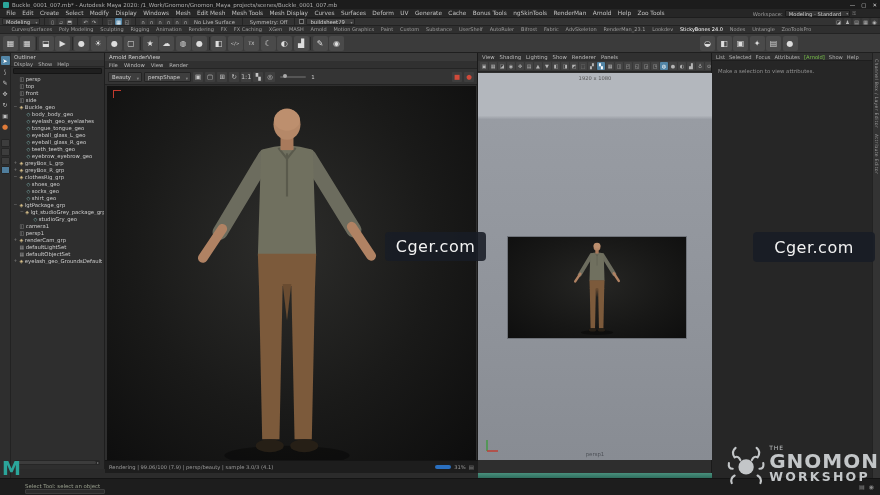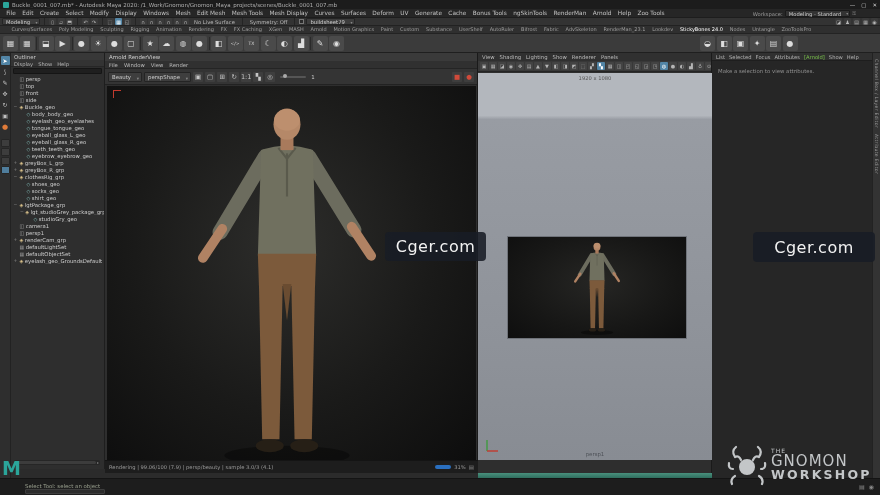--- a/index.html
+++ b/index.html
@@ -107,21 +107,21 @@
   #bottombar .bicons { position:absolute; right:6px; top:4px; display:flex; gap:4px; font-size:6px; color:#8a8a8a; }
   #mlogo { position:absolute; left:2px; top:456px; width:22px; height:24px; font-size:19px; font-weight:bold; color:#2ba59a; z-index:30; line-height:24px; }
 
   
   .watermark { position:absolute; background:rgba(24,28,38,0.88); border-radius:4px; color:#f2f2f2; font-size:16px; display:flex; align-items:center; justify-content:center; z-index:40; letter-spacing:0.5px; }
   #wm1 { left:385px; top:232px; width:101px; height:29px; }
   #wm2 { left:753px; top:232px; width:122px; height:30px; }
   #gnomon { position:absolute; left:727px; top:436px; width:152px; height:57px; z-index:35; display:flex; align-items:center; gap:4px; color:#c3c6c8; }
   #gnomon .gtext { display:flex; flex-direction:column; line-height:1; }
   #gnomon .l1 { font-size:6px; letter-spacing:1px; }
-  #gnomon .l2 { font-size:15px; font-weight:normal; letter-spacing:1px; }
+  #gnomon .l2 { font-size:20px; font-weight:bold; letter-spacing:1px; }
   #gnomon .l3 { font-size:12.5px; font-weight:bold; letter-spacing:2.2px; }
 </style>
 </head>
 <body>
 
 <div id="app">
 
   <div id="titlebar">
     <span class="appicon"></span>
     <span class="title">Buckle_0001_007.mb* - Autodesk Maya 2020: /1_Work/Gnomon/Gnomon_Maya_projects/scenes/Buckle_0001_007.mb</span>

